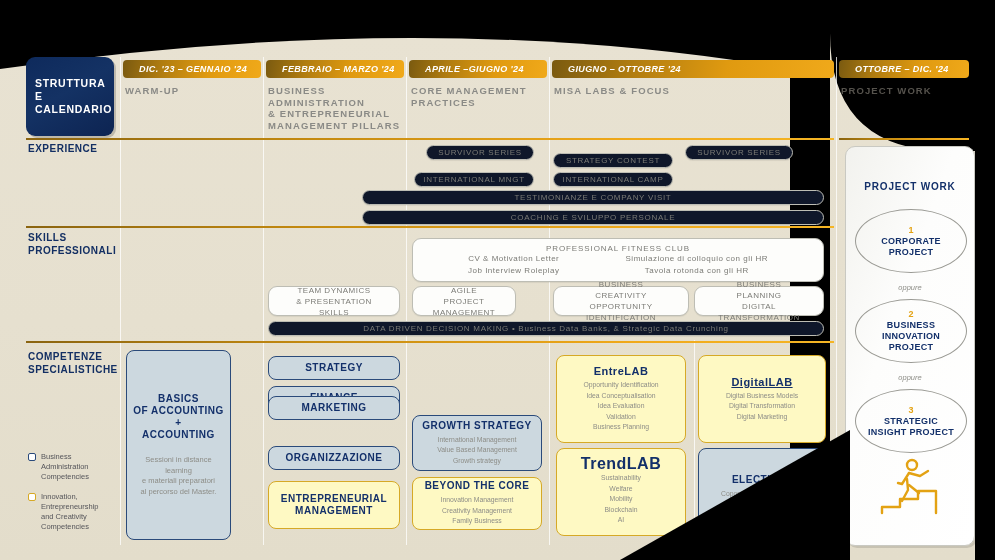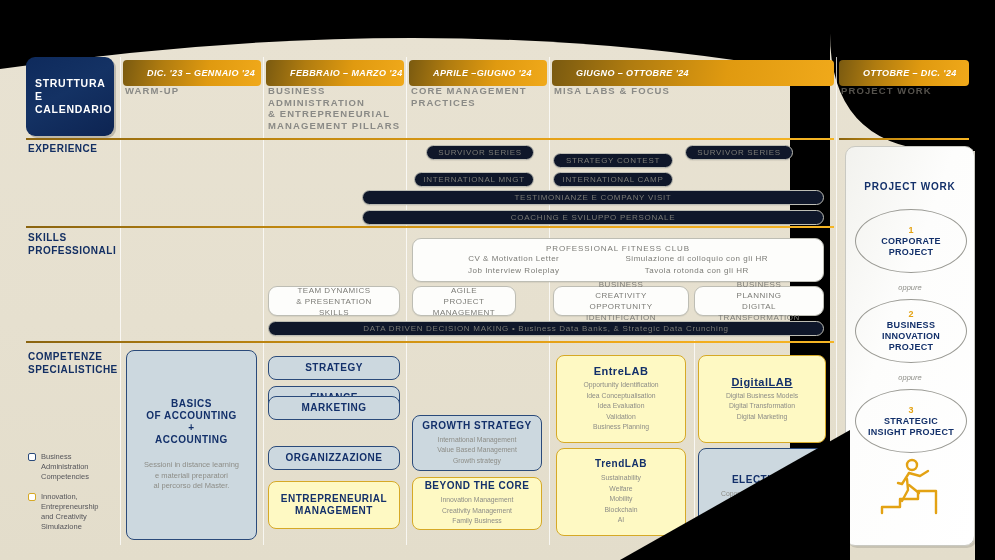--- a/index.html
+++ b/index.html
@@ -21,24 +21,24 @@
   
   #right-band {
     position: absolute; left: 830px; top: 33px; width: 145px; height: 527px;
     background: linear-gradient(180deg, #e8e2d2 0%, #e3ddcb 100%);
     clip-path: path("M 0,0 Q 0,110 105,118 L 145,118 L 145,527 L 0,527 Z");
   }
   .vline { position: absolute; top: 33px; width: 1px; height: 495px; background: rgba(255,255,255,.75); }
 
   
   .hdr-pill {
-    position: absolute; height: 26px; border-radius: 4px;
+    position: absolute; height: 18px; border-radius: 4px;
     background: linear-gradient(100deg, #7a5a10 0%, #b07c10 28%, #e09a10 62%, #f0a91a 100%);
     color: #fff; font-size: 9px; font-weight: bold; font-style: italic;
-    letter-spacing: .4px; display: flex; align-items: center; padding-left: 24px;
+    letter-spacing: .4px; display: flex; align-items: center; padding-left: 16px;
     white-space: nowrap;
   }
   .hdr-sub {
     position: absolute; font-size: 9.5px; font-weight: bold; color: #8a8a86;
     letter-spacing: 1.1px; line-height: 11.5px; white-space: pre-line;
   }
   #logo-box {
     position: absolute; left: 26px; top: 57px; width: 88px; height: 79px;
     background: linear-gradient(150deg, #0e2a5c 0%, #143264 45%, #0d2452 100%);
     border-radius: 9px; box-shadow: 2px 2px 0 rgba(0,0,0,.18);
@@ -196,21 +196,21 @@
     <div class="t2">BUSINESS CREATIVITY</div>
     <div class="t2">OPPORTUNITY IDENTIFICATION</div>
   </div>
   <div class="card-white" style="left:694px;top:286px;width:130px;height:30px;">
     <div class="t2">BUSINESS PLANNING</div>
     <div class="t2">DIGITAL TRANSFORMATION</div>
   </div>
 
   <div class="pill" style="left:268px;top:321px;width:556px;height:15px;">DATA DRIVEN DECISION MAKING  • Business Data Banks, &amp; Strategic Data Crunching</div>
 
-  <div class="cbox blue" style="left:126px;top:350px;width:131px;height:190px;">
+  <div class="cbox blue" style="left:126px;top:350px;width:105px;height:190px;">
     <div class="title" style="font-size:10px;white-space:pre-line;">BASICS
 OF ACCOUNTING
 +
 ACCOUNTING</div>
     <div class="sub" style="font-size:7.5px;white-space:pre-line;margin-top:14px;">Sessioni in distance learning
 e materiali preparatori
 al percorso del Master.</div>
   </div>
 
   <div class="cbox blue" style="left:268px;top:356px;width:132px;height:24px;">
@@ -245,21 +245,21 @@
 
   <div class="cbox gold" style="left:556px;top:355px;width:130px;height:88px;">
     <div class="title" style="font-size:11px;">EntreLAB</div>
     <div class="sub" style="font-size:6.8px;white-space:pre-line;">Opportunity Identification
 Idea Conceptualisation
 Idea Evaluation
 Validation
 Business Planning</div>
   </div>
   <div class="cbox gold" style="left:556px;top:448px;width:130px;height:88px;">
-    <div class="title" style="font-size:10px;">TrendLAB</div>
+    <div class="title" style="font-size:16px;">TrendLAB</div>
     <div class="sub" style="font-size:6.8px;white-space:pre-line;">Sustainability
 Welfare
 Mobility
 Blockchain
 AI</div>
   </div>
 
   <div class="cbox gold" style="left:698px;top:355px;width:128px;height:88px;">
     <div class="title" style="font-size:11px;text-decoration:underline;">DigitalLAB</div>
     <div class="sub" style="font-size:6.8px;white-space:pre-line;">Digital Business Models
@@ -277,21 +277,21 @@
       <div class="leg-sq blue"></div>
       <div class="leg-tx">Business
 Administration
 Competencies</div>
     </div>
     <div class="leg-item">
       <div class="leg-sq gold"></div>
       <div class="leg-tx">Innovation,
 Entrepreneurship
 and Creativity
-Simulazione</div>
+Competencies</div>
     </div>
   </div>
 
   <div id="pw-panel">
     <div id="pw-title">PROJECT WORK</div>
 
     <div class="pw-oval" style="top:62px;">
       <div class="pw-num">1</div>
       <div class="pw-lbl" style="white-space:pre-line;">CORPORATE
 PROJECT</div>

